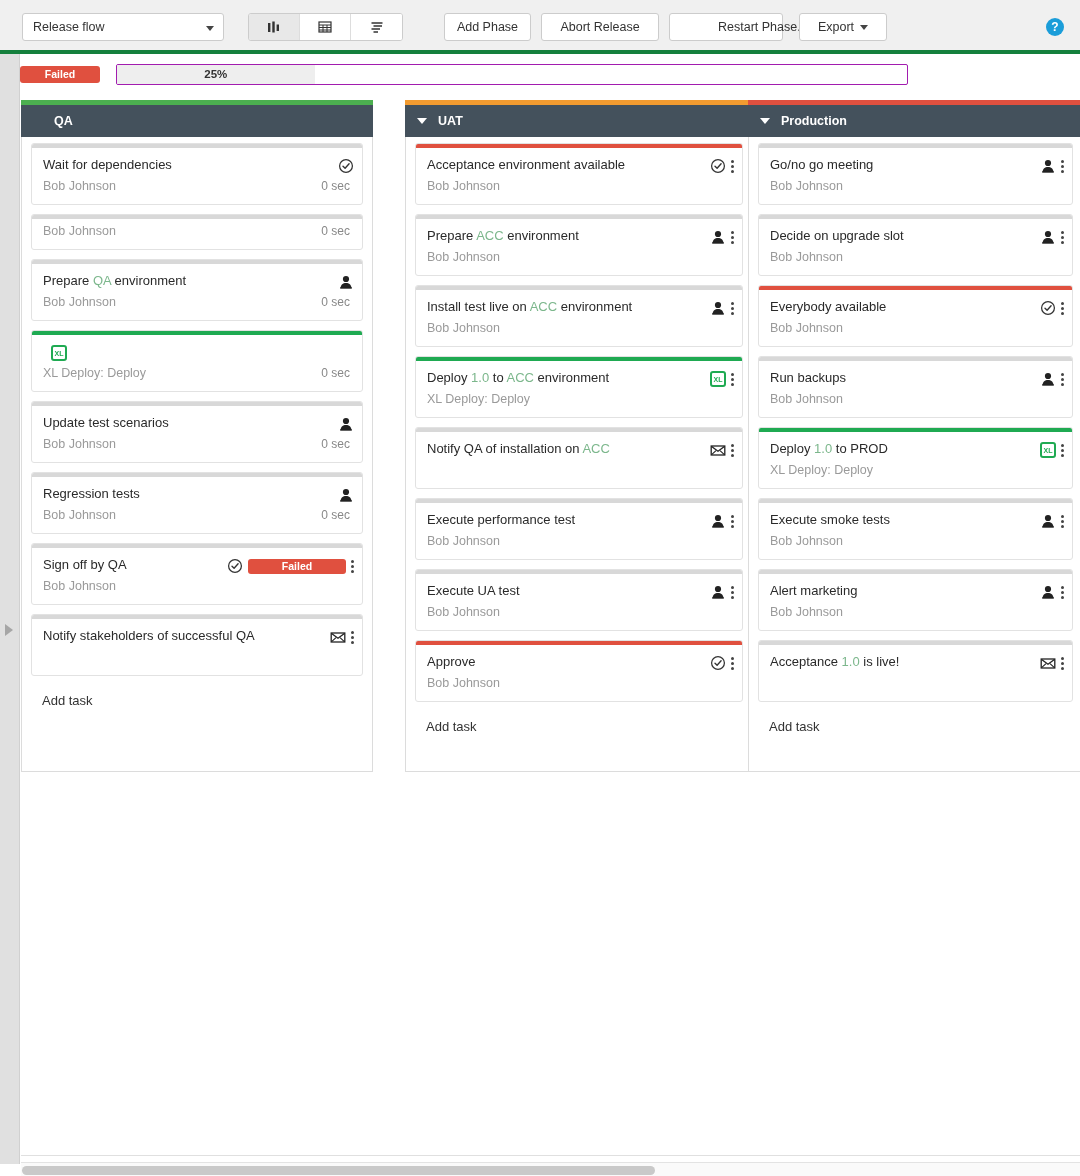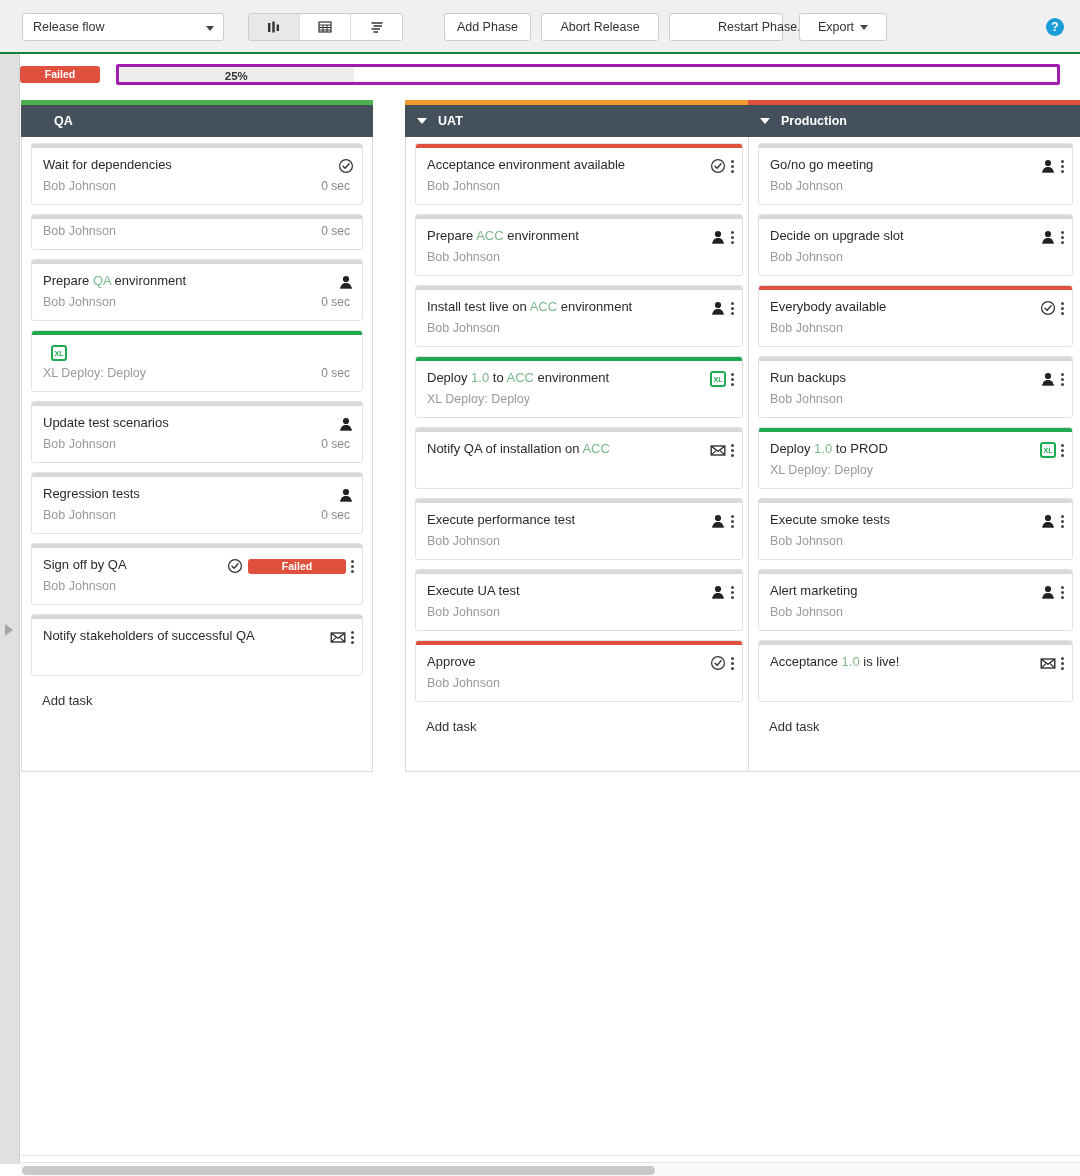--- a/index.html
+++ b/index.html
@@ -26,21 +26,21 @@
     border-top: 6px solid transparent;
     border-bottom: 6px solid transparent;
     cursor: pointer;
   }
 
   
   #toolbar {
     position: absolute; left: 0; top: 0;
     width: 1080px; height: 54px;
     background: #f0f0f0;
-    border-bottom: 2px solid #15803d;
+    border-bottom: 4px solid #15803d;
     z-index: 10;
   }
   .tb-btn {
     position: absolute; top: 13px; height: 28px;
     background: #ffffff;
     border: 1px solid #cccccc;
     border-radius: 3px;
     font-family: "Liberation Sans", sans-serif;
     font-size: 12.5px;
     color: #333333;
@@ -107,23 +107,23 @@
   }
   #status-badge {
     position: absolute; left: 20px; top: 11px;
     width: 80px; height: 17px;
     background: #e0503f; border-radius: 3px;
     color: #ffffff; font-size: 10.5px; font-weight: bold;
     line-height: 17px; text-align: center;
   }
   #progress-track {
     position: absolute; left: 116px; top: 9px;
-    width: 944px; height: 21px;
+    width: 792px; height: 21px;
     background: #ffffff;
-    border: 3px solid #a21caf; border-radius: 2px;
+    border: 1px solid #a21caf; border-radius: 2px;
     overflow: hidden;
     text-decoration: underline;
   }
   #progress-fill {
     position: absolute; left: 0; top: 0;
     width: 25%; height: 100%;
     background: #eeeeee;
   }
   #progress-label {
     position: absolute; left: 0; top: 0;

